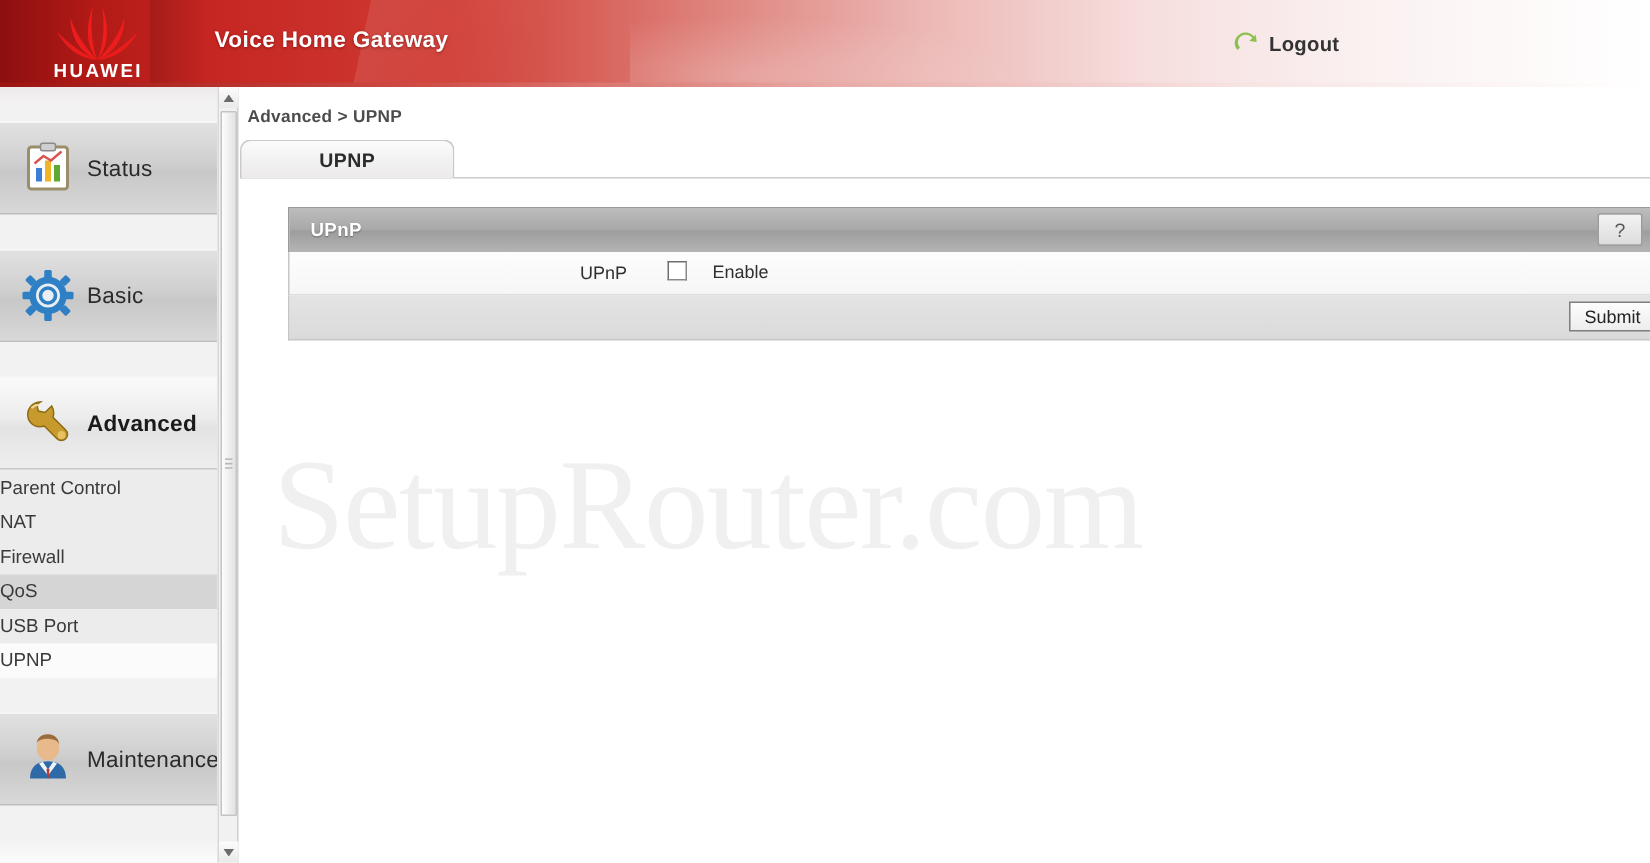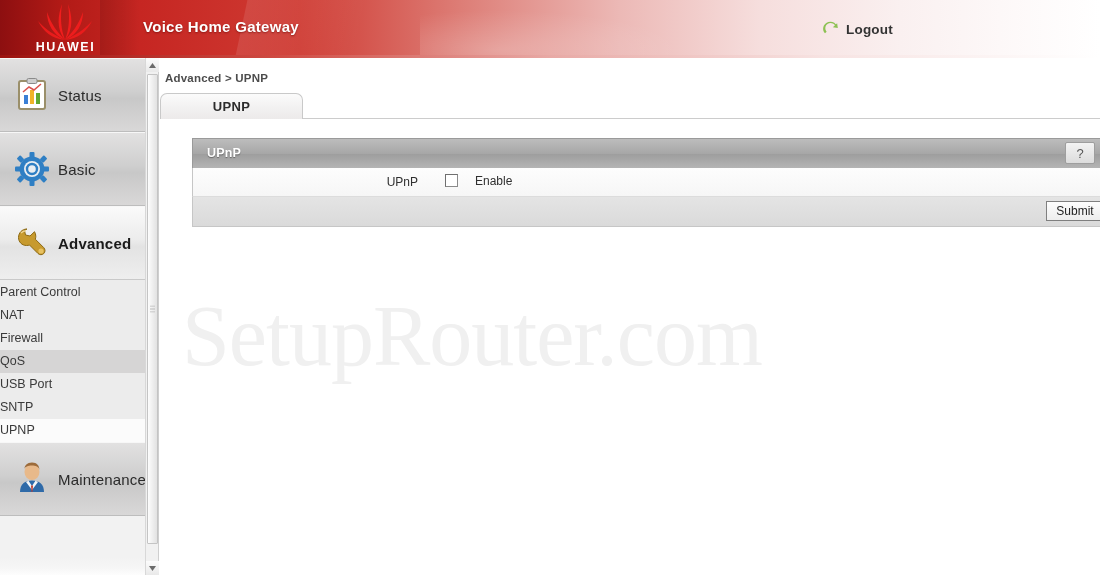--- a/index.html
+++ b/index.html
@@ -116,27 +116,28 @@
   .nav-top {
     position: absolute;
     left: 0; top: 0;
     width: 145px; height: 12px;
     background: linear-gradient(to bottom, #eceaea, #f4f3f3);
   }
 
   .nav-group {
     position: relative;
     width: 145px;
-    height: 74px;
+    height: 62px;
     display: flex;
     align-items: center;
     cursor: pointer;
     background: linear-gradient(to bottom, #e2e1e1 0%, #cfcfcf 45%, #c8c8c8 55%, #d9d8d8 100%);
     border-top: 1px solid #f7f7f7;
     border-bottom: 1px solid #bdbdbd;
+    margin-top: 23px;
   }
   .nav-group.active {
     background: linear-gradient(to bottom, #fafafa 0%, #ececec 45%, #e3e3e3 55%, #eeeeee 100%);
     border-bottom: 1px solid #c9c9c9;
   }
   .nav-group .ico {
     position: absolute;
     left: 14px; top: 50%;
     transform: translateY(-50%);
     width: 36px; height: 36px;
@@ -437,21 +438,20 @@
     </svg>
     <span class="glabel">Advanced</span>
   </div>
 
   <div class="submenu">
     <div class="sub-item">Parent Control</div>
     <div class="sub-item">NAT</div>
     <div class="sub-item">Firewall</div>
     <div class="sub-item hover">QoS</div>
     <div class="sub-item">USB Port</div>
-    <div class="sub-item">SNTP</div>
     <div class="sub-item selected">UPNP</div>
   </div>
 
   <div class="nav-group">
     <svg class="ico" viewBox="0 0 36 36">
       <ellipse cx="18" cy="11" rx="7.5" ry="8" fill="#e8b98a"></ellipse>
       <path d="M10.5 8 C11 3.5 25 3 25.5 9 C25.5 5 23 1.5 18 1.5 C13 1.5 10.5 4.5 10.5 8 Z" fill="#9c6b3a"></path>
       <path d="M6 31 C6 23 11 19.5 18 19.5 C25 19.5 30 23 30 31 Z" fill="#2f6aa8"></path>
       <path d="M14.5 19.8 L18 25 L21.5 19.8 L24 21 L18 29 L12 21 Z" fill="#f2f5f8"></path>
       <path d="M17 24.5 L19 24.5 L18.4 31 L17.6 31 Z" fill="#c0392b"></path>

